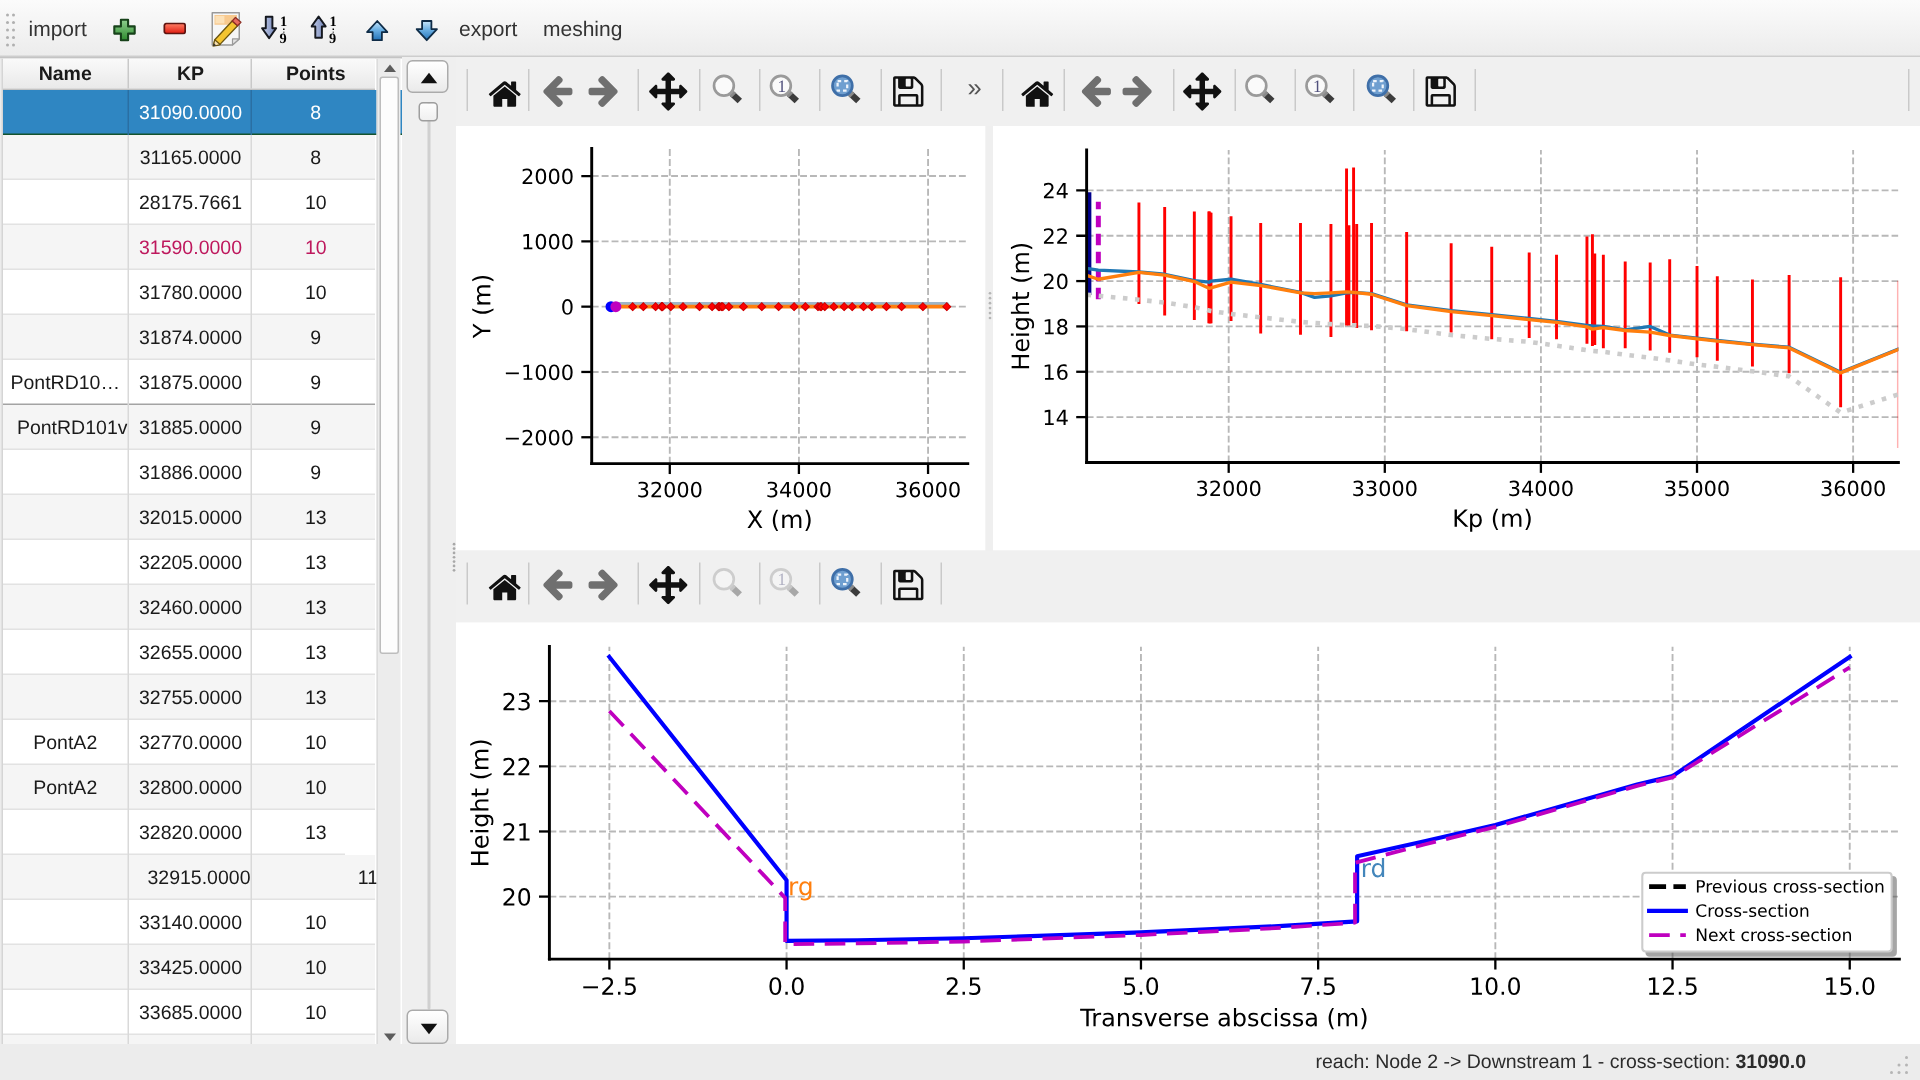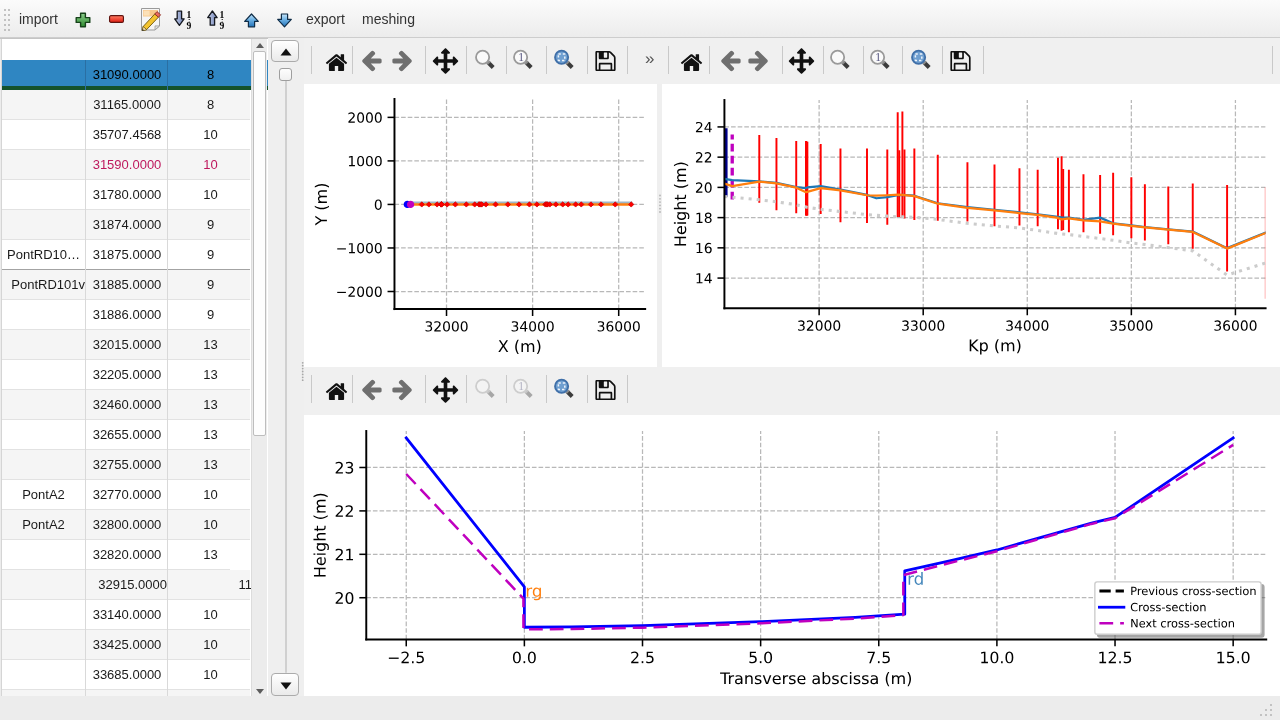--- a/index.html
+++ b/index.html
@@ -93,35 +93,40 @@
       </defs>
       <path d="M7.5 13.8 L14.3 6.4 L10.6 6.4 L10.6 1.0 L4.4 1.0 L4.4 6.4 L0.7 6.4 z" fill="url(#gb277)" stroke="#0f2c47" stroke-width="1.2"></path>
     </svg>
   <div class="abs" style="left:306px;top:11px;font-size:14px;color:#333">export</div>
   <div class="abs" style="left:362px;top:11px;font-size:14px;color:#333">meshing</div>
 </div>
 
 <div class="abs" style="left:0;top:38px;width:268px;height:659px;background:#fff;border-top:1px solid #c4c4c4">
   <div class="abs" style="left:0;top:0;width:268px;height:659px;overflow:hidden">
 
+    <div class="abs" style="left:2px;top:0;width:248px;height:21px;background:linear-gradient(#fafafa,#e9e9e9);border-bottom:1px solid #c2c2c2;font-weight:bold;font-size:13px;color:#1a1a1a">
+      <div class="abs" style="left:0;top:0;width:84px;height:20px;line-height:20px;text-align:center;border-right:1px solid #c9c9c9">Name</div>
+      <div class="abs" style="left:85px;top:0;width:81px;height:20px;line-height:20px;text-align:center;border-right:1px solid #c9c9c9">KP</div>
+      <div class="abs" style="left:167px;top:0;width:83px;height:20px;line-height:20px;text-align:center">Points</div>
+    </div>
     <div class="abs" style="left:0;top:0;width:2px;height:659px;background:#ececec;border-right:1px solid #d5d5d5"></div>
     <div class="abs" style="left:0;top:21px;width:268px;height:638px;font-size:13px">
-        <div style="position:absolute;left:2px;top:0px;width:284px;height:30px;background:#2f86c2;color:#000000;border-bottom:4px solid #14532d">
+        <div style="position:absolute;left:2px;top:0px;width:284px;height:30px;background:#2f86c2;color:#ffffff;border-bottom:1px solid #14532d">
           <div style="position:absolute;left:0;top:0;width:84px;height:30px;line-height:29px;text-align:center;border-right:1px solid #2a6fa3;overflow:hidden"></div>
           <div style="position:absolute;left:85px;top:0;width:81px;height:30px;line-height:29px;text-align:center;border-right:1px solid #2a6fa3">31090.0000</div>
           <div style="position:absolute;left:167px;top:0;width:83px;height:30px;line-height:29px;text-align:center">8</div>
         </div>
         <div style="position:absolute;left:2px;top:30px;width:248px;height:30px;background:#f5f5f5;color:#1a1a1a;border-bottom:1px solid #e2e2e2">
           <div style="position:absolute;left:0;top:0;width:84px;height:30px;line-height:29px;text-align:center;border-right:1px solid #d9d9d9;overflow:hidden"></div>
           <div style="position:absolute;left:85px;top:0;width:81px;height:30px;line-height:29px;text-align:center;border-right:1px solid #d9d9d9">31165.0000</div>
           <div style="position:absolute;left:167px;top:0;width:83px;height:30px;line-height:29px;text-align:center">8</div>
         </div>
         <div style="position:absolute;left:2px;top:60px;width:248px;height:30px;background:#ffffff;color:#1a1a1a;border-bottom:1px solid #e2e2e2">
           <div style="position:absolute;left:0;top:0;width:84px;height:30px;line-height:29px;text-align:center;border-right:1px solid #d9d9d9;overflow:hidden"></div>
-          <div style="position:absolute;left:85px;top:0;width:81px;height:30px;line-height:29px;text-align:center;border-right:1px solid #d9d9d9">35707.4568</div>
+          <div style="position:absolute;left:85px;top:0;width:81px;height:30px;line-height:29px;text-align:center;border-right:1px solid #d9d9d9">28175.7661</div>
           <div style="position:absolute;left:167px;top:0;width:83px;height:30px;line-height:29px;text-align:center">10</div>
         </div>
         <div style="position:absolute;left:2px;top:90px;width:248px;height:30px;background:#f5f5f5;color:#be185d;border-bottom:1px solid #e2e2e2">
           <div style="position:absolute;left:0;top:0;width:84px;height:30px;line-height:29px;text-align:center;border-right:1px solid #d9d9d9;overflow:hidden"></div>
           <div style="position:absolute;left:85px;top:0;width:81px;height:30px;line-height:29px;text-align:center;border-right:1px solid #d9d9d9">31590.0000</div>
           <div style="position:absolute;left:167px;top:0;width:83px;height:30px;line-height:29px;text-align:center">10</div>
         </div>
         <div style="position:absolute;left:2px;top:120px;width:248px;height:30px;background:#ffffff;color:#1a1a1a;border-bottom:1px solid #e2e2e2">
           <div style="position:absolute;left:0;top:0;width:84px;height:30px;line-height:29px;text-align:center;border-right:1px solid #d9d9d9;overflow:hidden"></div>
           <div style="position:absolute;left:85px;top:0;width:81px;height:30px;line-height:29px;text-align:center;border-right:1px solid #d9d9d9">31780.0000</div>
@@ -3172,20 +3177,21 @@
       <circle cx="1.7" cy="4.7" r="0.9"></circle>
       <circle cx="1.7" cy="7.6" r="0.9"></circle>
       <circle cx="1.7" cy="10.5" r="0.9"></circle>
       <circle cx="1.7" cy="13.4" r="0.9"></circle>
       <circle cx="1.7" cy="16.3" r="0.9"></circle>
       <circle cx="1.7" cy="19.2" r="0.9"></circle>
     </g>
   </svg>
 
 <div class="abs" style="left:0;top:696px;width:1280px;height:24px;background:#ececec">
+  <div class="abs" style="left:0;top:4px;width:1204px;text-align:right;font-size:13px;color:#2b2b2b">reach: Node 2 -&gt; Downstream 1 - cross-section: <b>31090.0</b></div>
   <svg class="abs" style="left:1258px;top:6px" width="16" height="16" viewBox="0 0 16 16">
       <g fill="#b5b5b5">
         <circle cx="13" cy="13" r="1"></circle>
         <circle cx="13" cy="8" r="1"></circle>
         <circle cx="8" cy="13" r="1"></circle>
         <circle cx="13" cy="3" r="1"></circle>
         <circle cx="3" cy="13" r="1"></circle>
         <circle cx="8" cy="8" r="1"></circle>
       </g>
     </svg>

